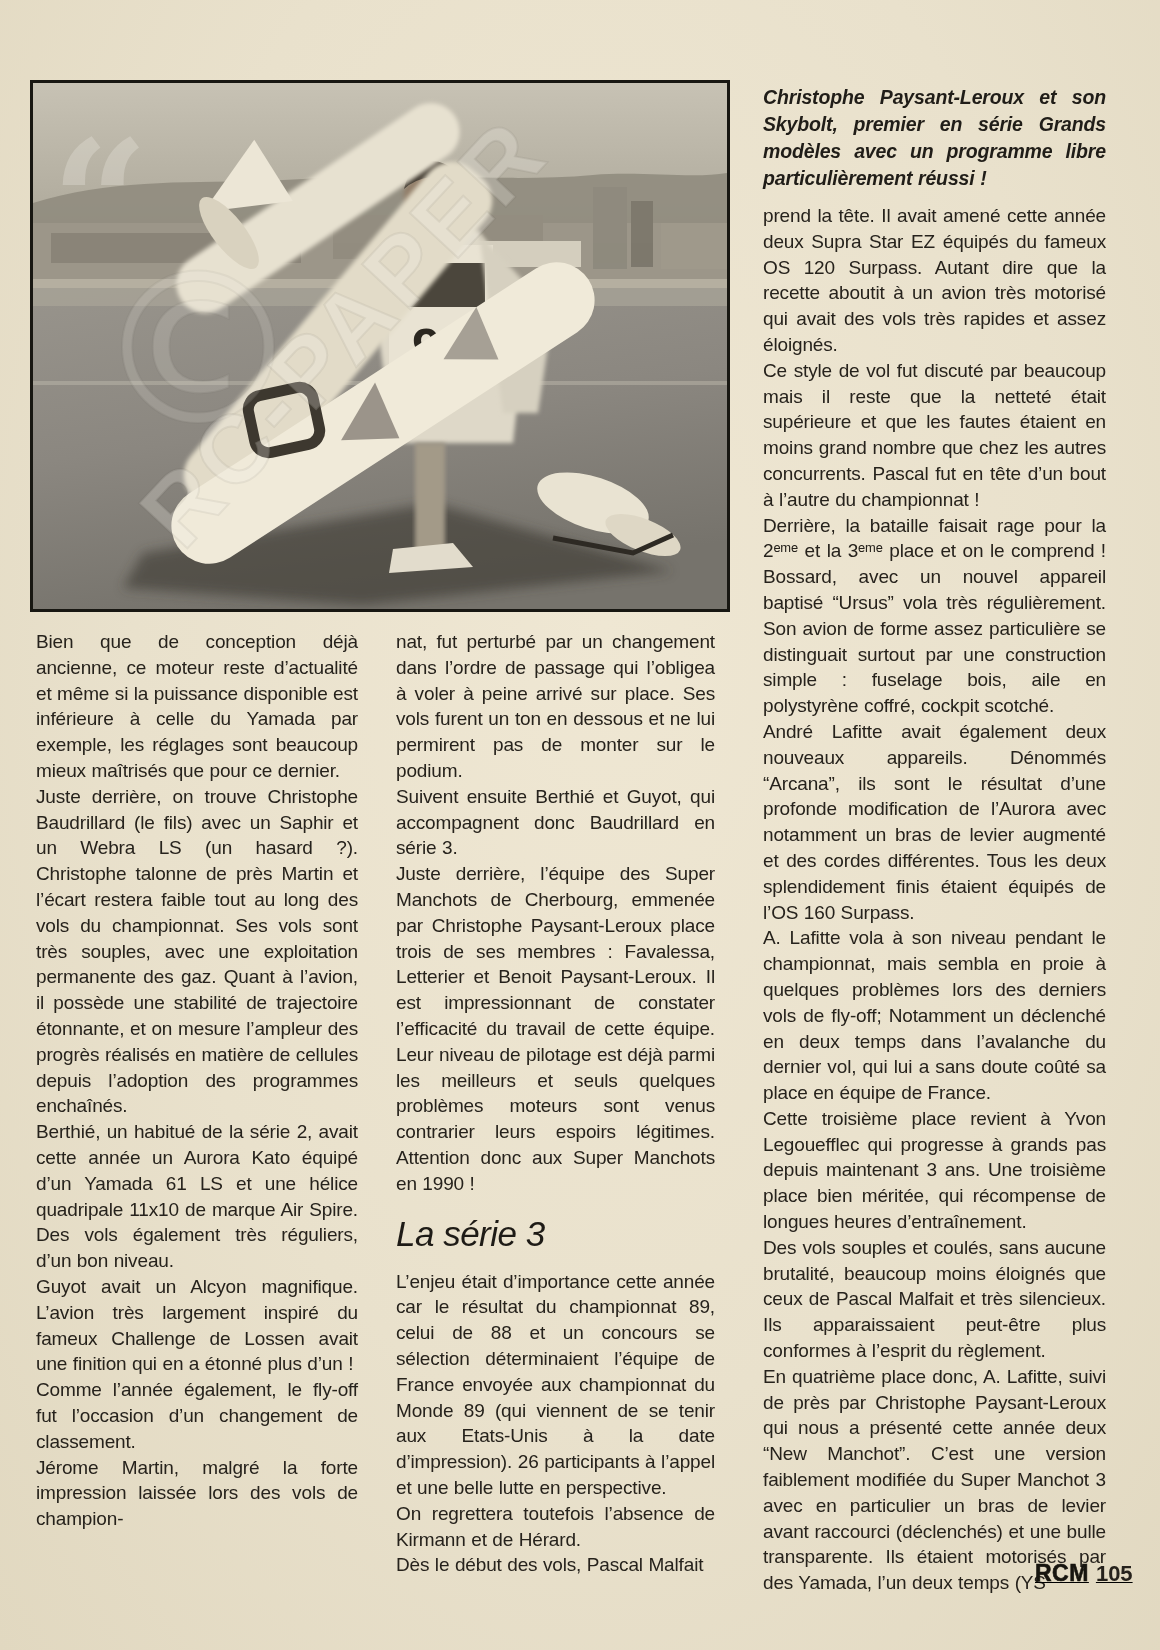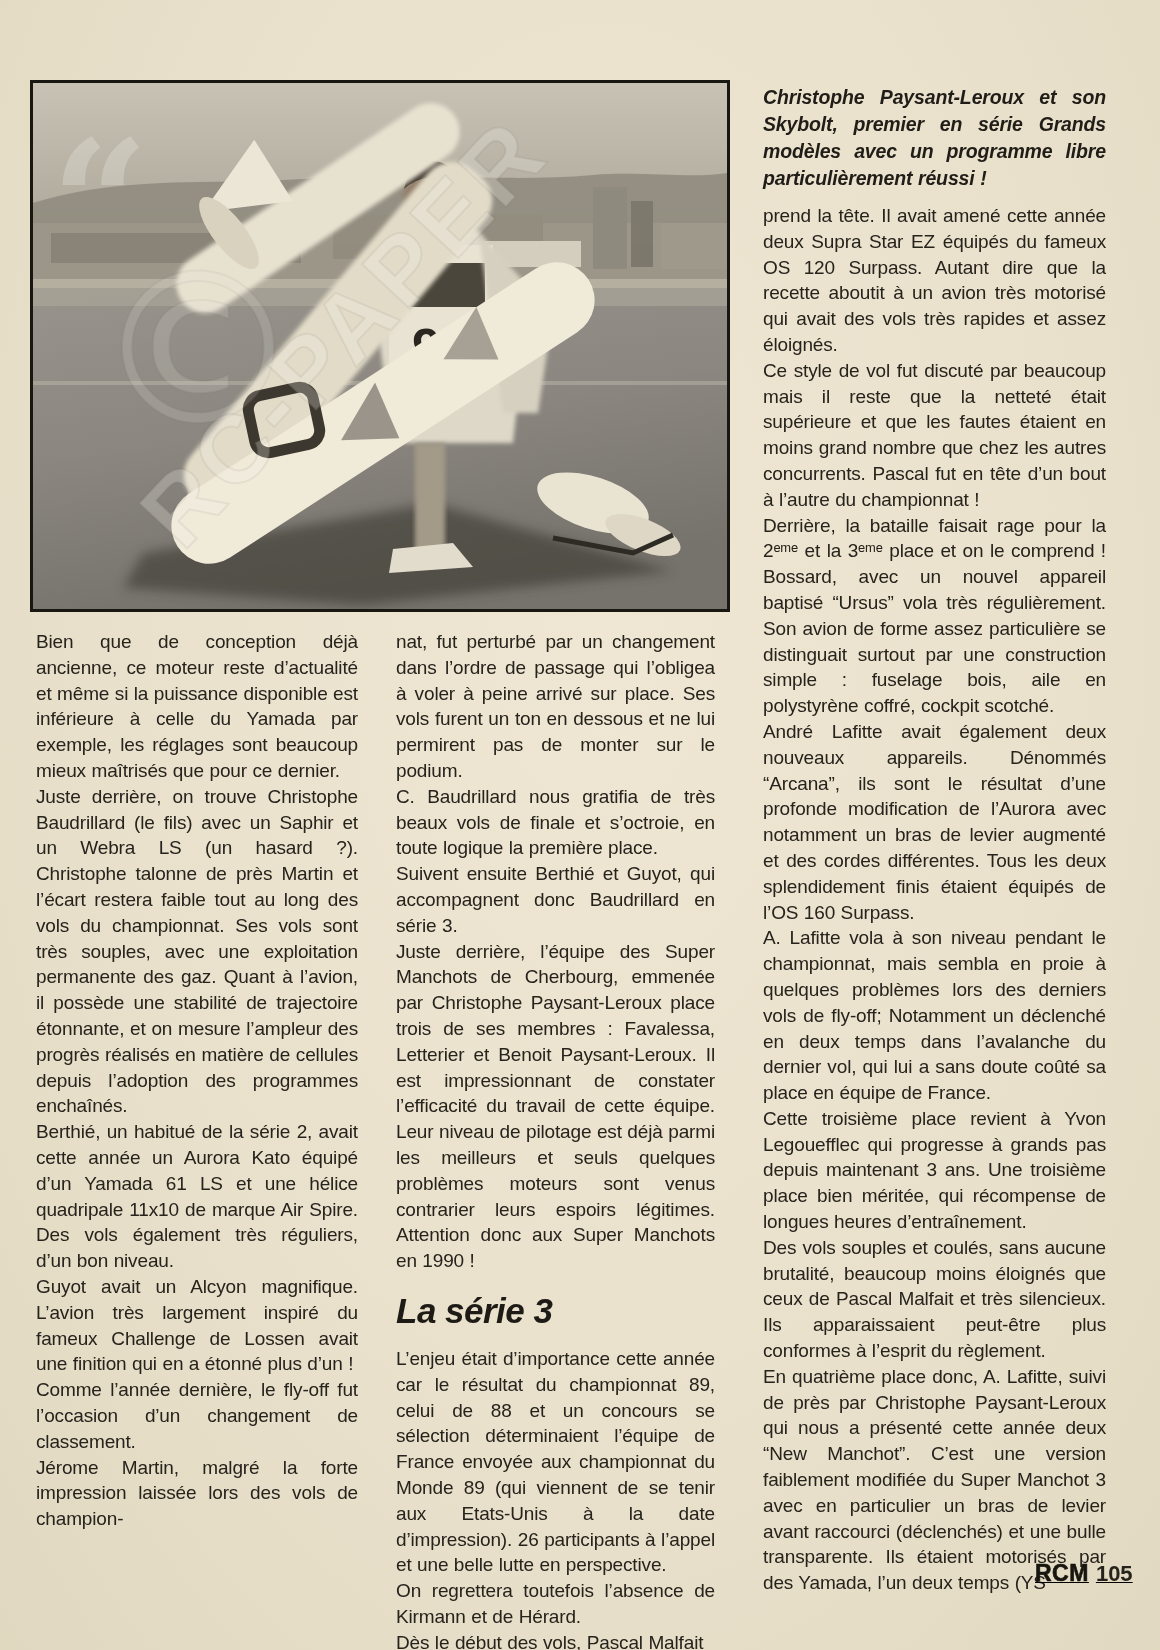--- a/index.html
+++ b/index.html
@@ -37,21 +37,21 @@
   .col3{left:763px;top:84px;width:343px;}
   .caption{
     font-weight:bold;
     font-style:italic;
     font-size:19.5px !important;
     line-height:27px !important;
     margin:0 0 11px 0 !important;
     color:#201d18;
   }
   .section-heading{
-    font-weight:bold;
+    font-weight:normal;
     font-style:italic;
     font-size:35px;
     line-height:36px;
     margin:19px 0 17px 0;
     letter-spacing:-0.5px;
     color:#1e1b16;
   }
   
   .footer{
     position:absolute;left:1035px;top:1560px;
@@ -158,27 +158,26 @@
         <text x="150" y="470" font-size="96" font-weight="bold" font-family="Liberation Sans, sans-serif" transform="rotate(-47 150 470)" fill="#f2efe7" opacity="0.26" stroke="#4e4c45" stroke-width="2" stroke-opacity="0.3" letter-spacing="6">RC-PAPER</text>
       </g>
     </svg>
   </div>
 
   <div class="col col1">
     <p>Bien que de conception déjà ancienne, ce moteur reste d’actualité et même si la puissance disponible est inférieure à celle du Yamada par exemple, les réglages sont beaucoup mieux maîtrisés que pour ce dernier.</p>
     <p>Juste derrière, on trouve Christophe Baudrillard (le fils) avec un Saphir et un Webra LS (un hasard ?). Christophe talonne de près Martin et l’écart restera faible tout au long des vols du championnat. Ses vols sont très souples, avec une exploitation permanente des gaz. Quant à l’avion, il possède une stabilité de trajectoire étonnante, et on mesure l’ampleur des progrès réalisés en matière de cellules depuis l’adoption des programmes enchaînés.</p>
     <p>Berthié, un habitué de la série 2, avait cette année un Aurora Kato équipé d’un Yamada 61 LS et une hélice quadripale 11x10 de marque Air Spire. Des vols également très réguliers, d’un bon niveau.</p>
     <p>Guyot avait un Alcyon magnifique. L’avion très largement inspiré du fameux Challenge de Lossen avait une finition qui en a étonné plus d’un !</p>
-    <p>Comme l’année dernière, le fly-off fut l’occasion d’un changement de classement.</p>
+    <p>Comme l’année également, le fly-off fut l’occasion d’un changement de classement.</p>
     <p>Jérome Martin, malgré la forte impression laissée lors des vols de champion-</p>
   </div>
 
   <div class="col col2">
     <p>nat, fut perturbé par un changement dans l’ordre de passage qui l’obligea à voler à peine arrivé sur place. Ses vols furent un ton en dessous et ne lui permirent pas de monter sur le podium.</p>
-    <p>C. Baudrillard nous gratifia de très beaux vols de finale et s’octroie, en toute logique la première place.</p>
     <p>Suivent ensuite Berthié et Guyot, qui accompagnent donc Baudrillard en série 3.</p>
     <p>Juste derrière, l’équipe des Super Manchots de Cherbourg, emmenée par Christophe Paysant-Leroux place trois de ses membres : Favalessa, Letterier et Benoit Paysant-Leroux. Il est impressionnant de constater l’efficacité du travail de cette équipe. Leur niveau de pilotage est déjà parmi les meilleurs et seuls quelques problèmes moteurs sont venus contrarier leurs espoirs légitimes. Attention donc aux Super Manchots en 1990 !</p>
     <h2 class="section-heading">La série 3</h2>
     <p>L’enjeu était d’importance cette année car le résultat du championnat 89, celui de 88 et un concours se sélection déterminaient l’équipe de France envoyée aux championnat du Monde 89 (qui viennent de se tenir aux Etats-Unis à la date d’impression). 26 participants à l’appel et une belle lutte en perspective.</p>
     <p>On regrettera toutefois l’absence de Kirmann et de Hérard.</p>
     <p>Dès le début des vols, Pascal Malfait</p>
   </div>
 
   <div class="col col3">
     <p class="caption">Christophe Paysant-Leroux et son Skybolt, premier en série Grands modèles avec un programme libre particulièrement réussi !</p>

